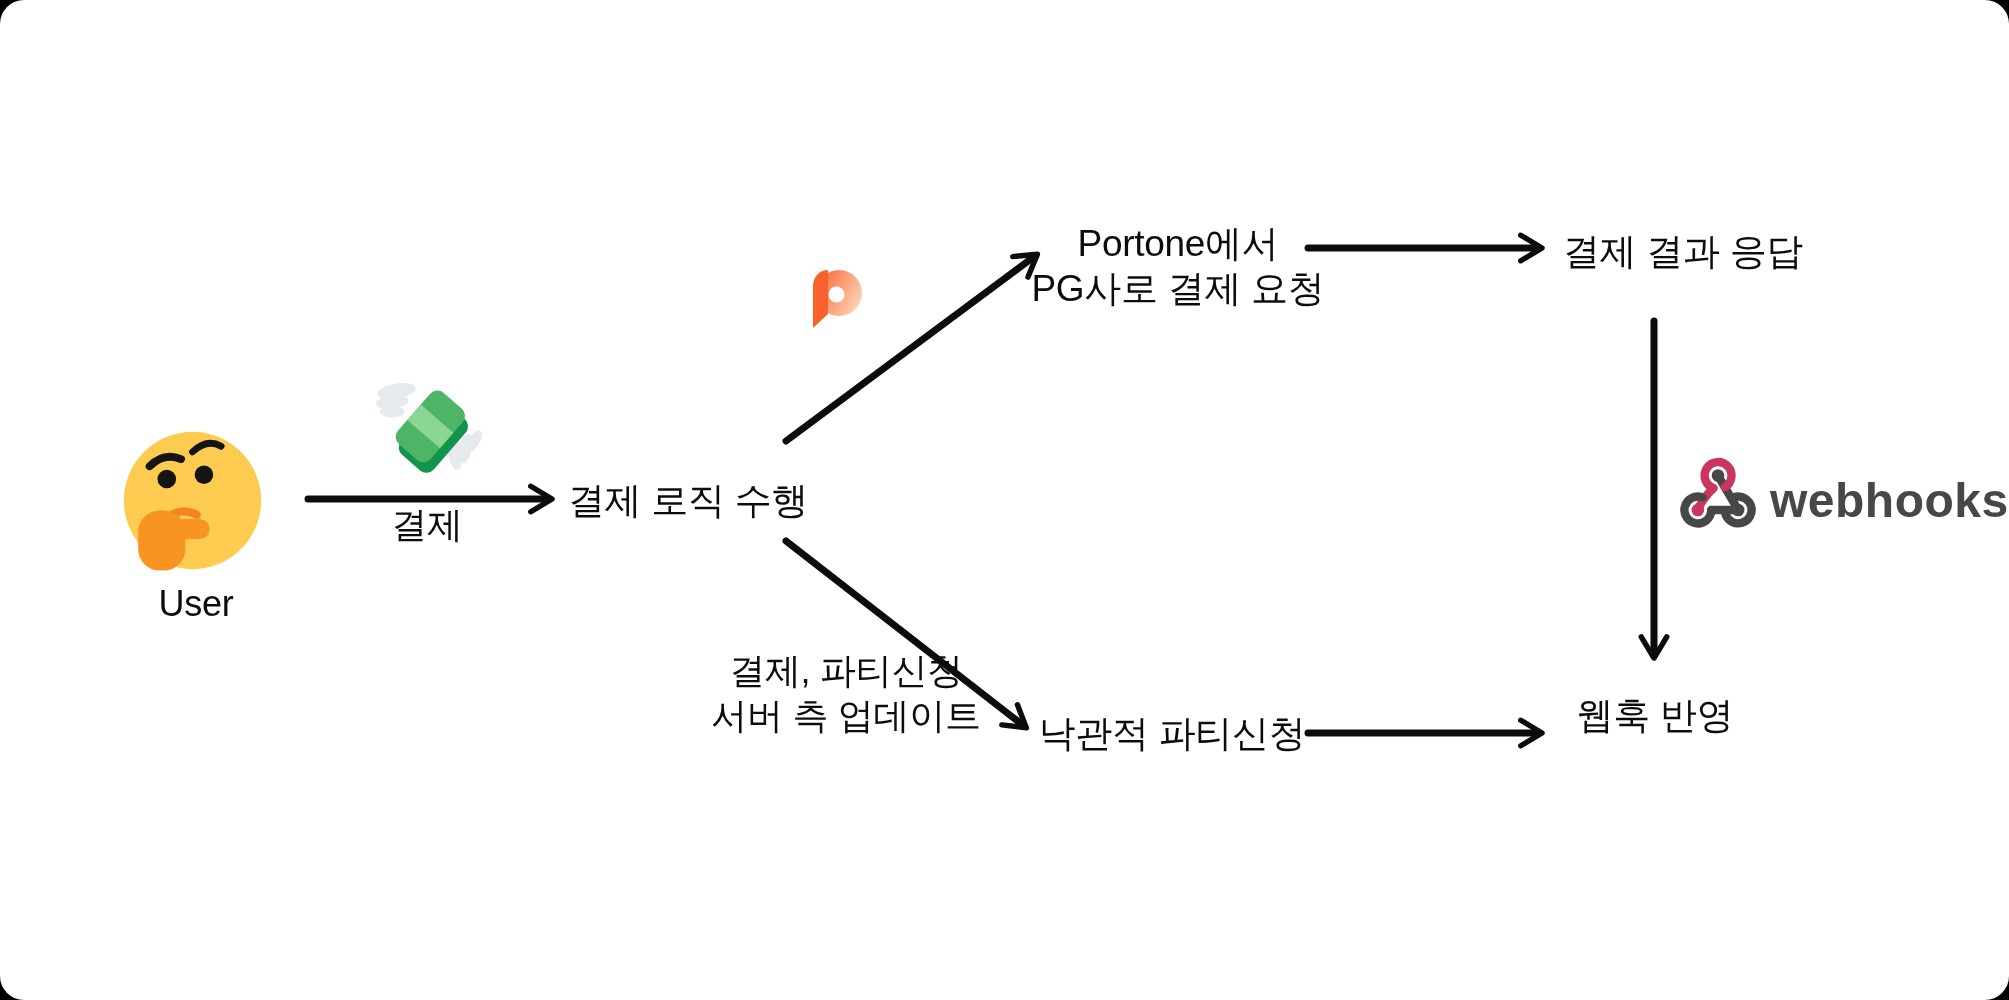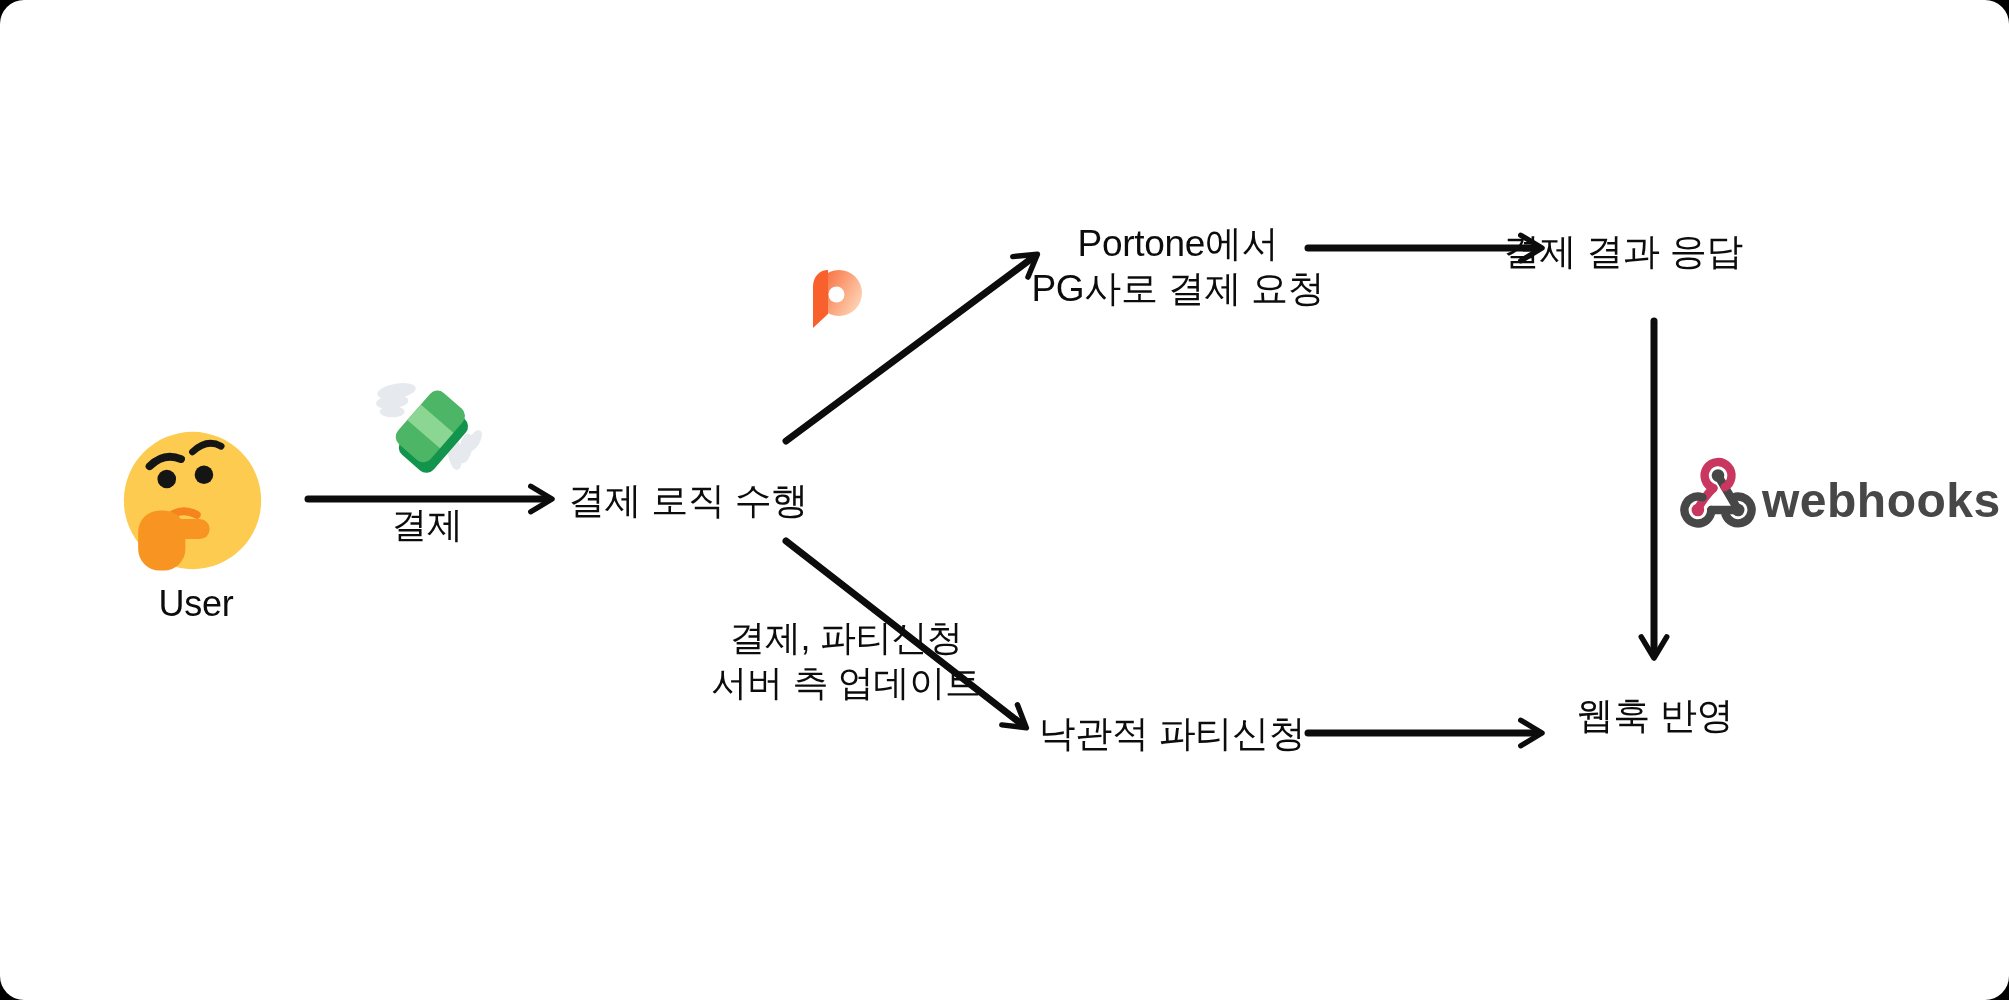--- a/index.html
+++ b/index.html
@@ -31,20 +31,21 @@
   }
   .t-sm{font-size:36px;}
   .t-med{font-size:36px;}
   .wh-text{
     position:absolute;
     font-weight:700;
     color:#474747;
     font-size:48px;
     letter-spacing:0.5px;
     white-space:nowrap;
+    margin-left:8px;
   }
 </style>
 </head>
 <body>
 
 <div class="stage">
   <div class="card">
 
     <svg class="edges" width="2009" height="1000" viewBox="0 0 2009 1000">
       <defs>
@@ -105,38 +106,38 @@
       <circle cx="28" cy="27" r="23" fill="url(#pg)"></circle>
       <circle cx="25.5" cy="28.5" r="8" fill="#ffffff"></circle>
       <path d="M2,21 C2,10 9,4 17,4 L17,48 L2,62 Z" fill="#F8602C"></path>
     </svg>
 
     <div class="t" style="left:1178px;top:221px">
       <div>Portone에서</div>
       <div>PG사로 결제 요청</div>
     </div>
 
-    <div class="t" style="left:1623px;top:229px">결제 결과 응답</div>
+    <div class="t" style="left:1683px;top:229px">결제 결과 응답</div>
 
     <svg class="abs" style="left:1676px;top:451px" width="84" height="86" viewBox="0 0 100 100">
       <g fill="none" stroke-width="10" stroke-linecap="round">
         <path d="M50,28 L74,69" stroke="#474747"></path>
         <path d="M42,69 H74" stroke="#474747"></path>
         <path d="M58,41.9 A16,16 0 1 0 44.5,43" stroke="#C9365F"></path>
         <path d="M44.5,43 Q34,53 27,66" stroke="#C9365F"></path>
         <path d="M42,69 A16,16 0 1 1 31.5,54" stroke="#474747"></path>
         <path d="M59,74.5 A16,16 0 1 0 71.2,53.2" stroke="#474747"></path>
       </g>
       <circle cx="50" cy="28" r="7.5" fill="#474747"></circle>
       <circle cx="26" cy="69" r="7.5" fill="#C9365F"></circle>
       <circle cx="74" cy="69" r="7.5" fill="#474747"></circle>
     </svg>
     <div class="wh-text" style="left:1762px;top:473px">webhooks</div>
 
-    <div class="t t-med" style="left:846px;top:615px">
+    <div class="t t-med" style="left:846px;top:648px">
       <div>결제, 파티신청</div>
       <div>서버 측 업데이트</div>
     </div>
 
     <div class="t" style="left:1172px;top:711px">낙관적 파티신청</div>
 
     <div class="t" style="left:1655px;top:693px">
       <div>웹훅 반영</div>
     </div>
 

